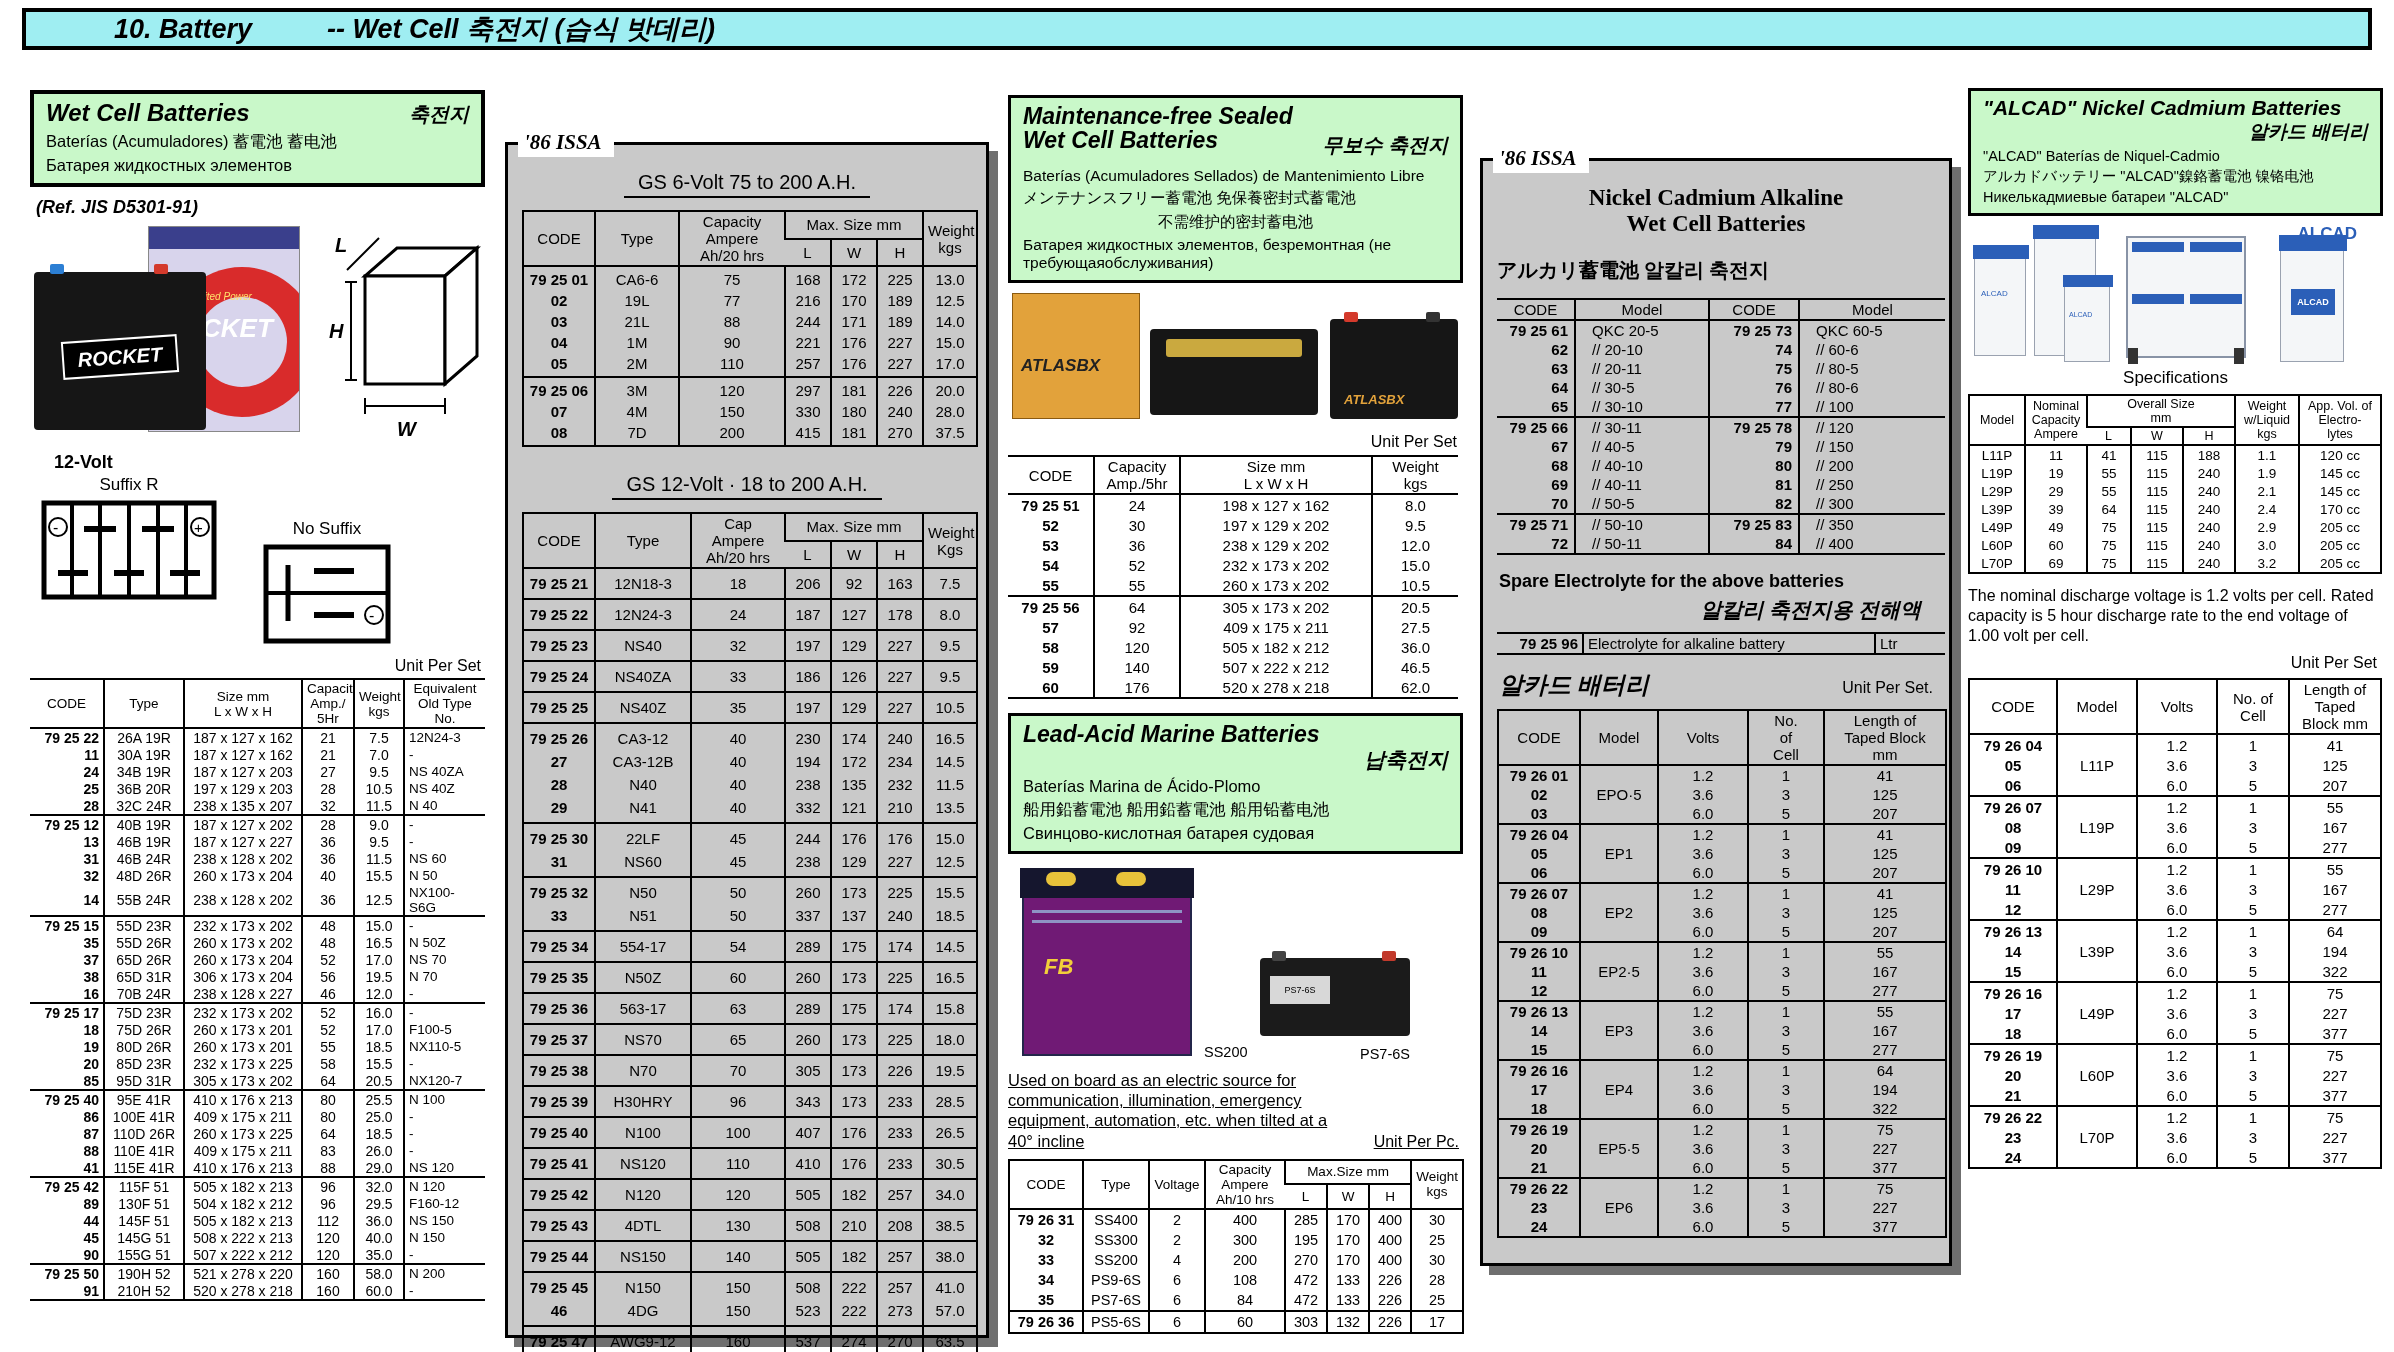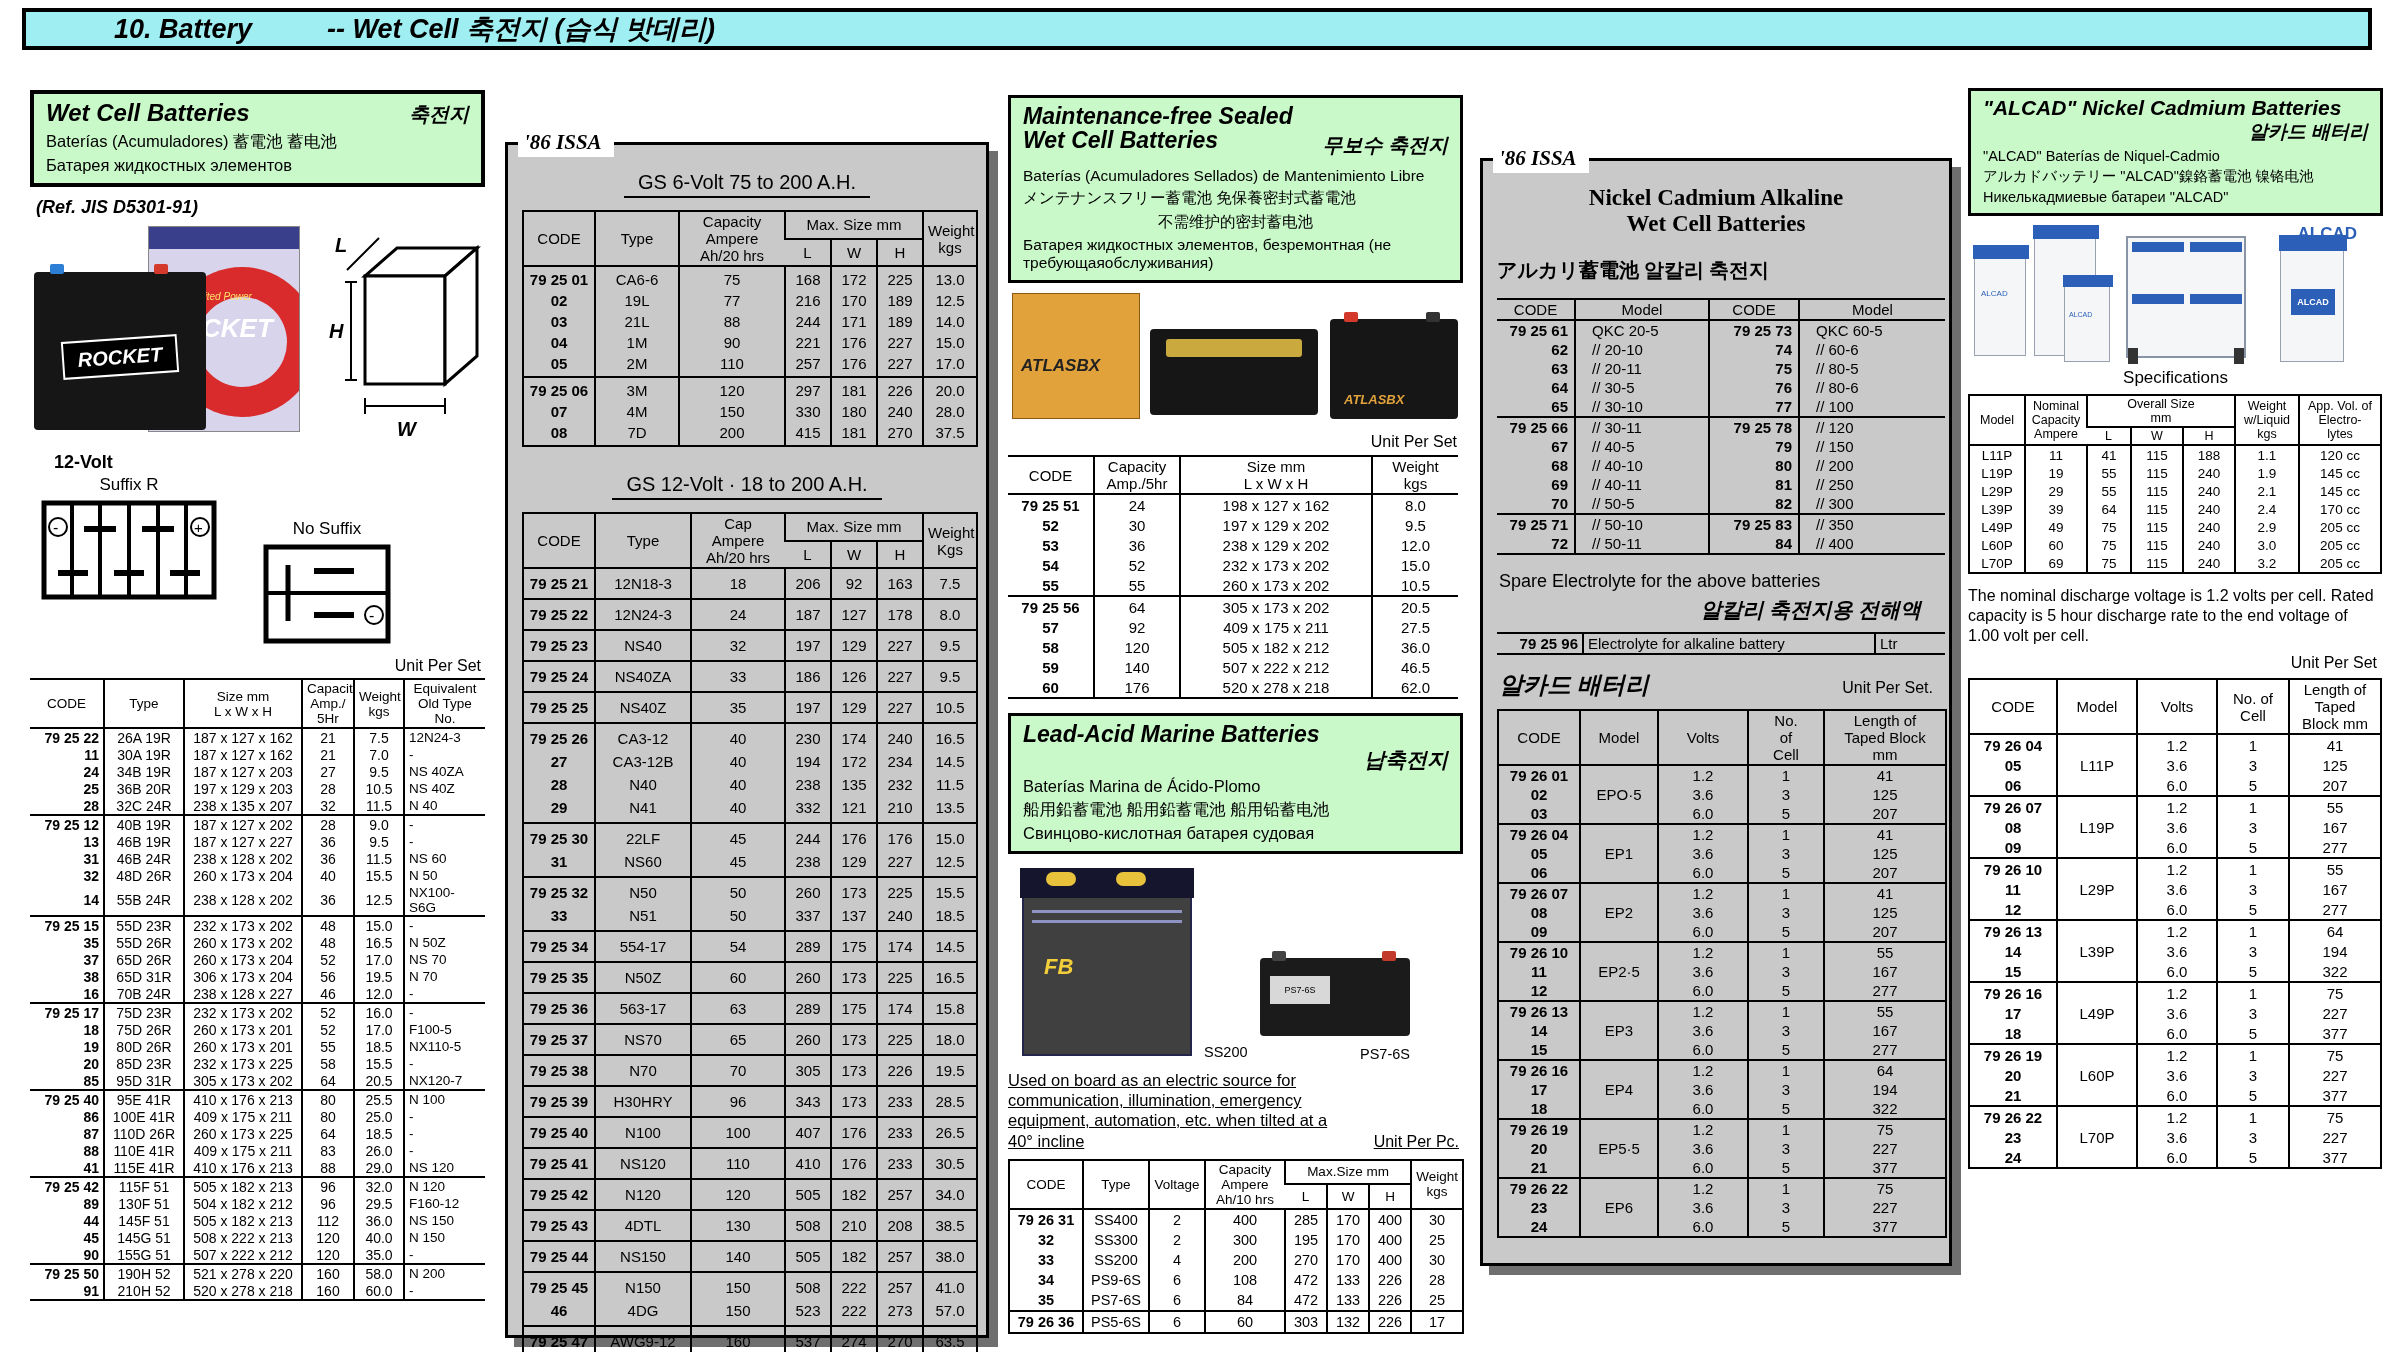--- a/index.html
+++ b/index.html
@@ -84,21 +84,21 @@
   .note-text { font-size:15.5px; line-height:1.25; }
 
   
   .photo { position:relative; }
   .rk-box { position:absolute; background:#d8d4ec; border:1px solid #888; overflow:hidden; }
   .rk-circle { position:absolute; border-radius:50%; background:#d92b2b; }
   .rk-word { position:absolute; color:#fff; font-weight:bold; font-style:italic; }
   .blk-batt { position:absolute; background:#161616; border-radius:4px; }
   .term { position:absolute; width:14px; height:10px; border-radius:2px; }
   .atlas-box { position:absolute; background:#e2a23b; border:1px solid #8a5a10; }
-  .navy-batt { position:absolute; background:#404040; border:2px solid #23254a; }
+  .navy-batt { position:absolute; background:#701a75; border:2px solid #23254a; }
   .photo-label { font-size:14.5px; }
   .alcad-white { position:absolute; background:#f4f6f8; border:1px solid #9aa2b0; }
   .alcad-top { position:absolute; background:#2b5fb8; }
 </style>
 </head>
 <body>
 
 <div id="title-bar">
   <span class="t1">10. Battery</span>
   <span class="t2">-- Wet Cell  축전지 (습식 밧데리)</span>
@@ -1183,21 +1183,21 @@
         </tr>
         <tr class="cont">
           <td class="code">72</td>
           <td>//  50-11</td>
           <td class="code">84</td>
           <td>//  400</td>
         </tr>
       </tbody>
   </table>
 
-  <div style="font-weight:normal; font-size:18px; margin:16px 0 0 2px;">Spare Electrolyte for the above batteries</div>
+  <div style="font-weight:bold; font-size:18px; margin:16px 0 0 2px;">Spare Electrolyte for the above batteries</div>
   <div class="serif" style="font-style:italic; font-weight:bold; font-size:21px; text-align:right; margin:4px 14px 8px 0;">알칼리 축전지용 전해액</div>
 
   <table class="tbl" style="width:448px; font-size:15px;">
     <colgroup>
         <col style="width:86px">
         <col style="width:292px">
         <col style="width:70px">
       </colgroup>
     <tbody>
         <tr>

